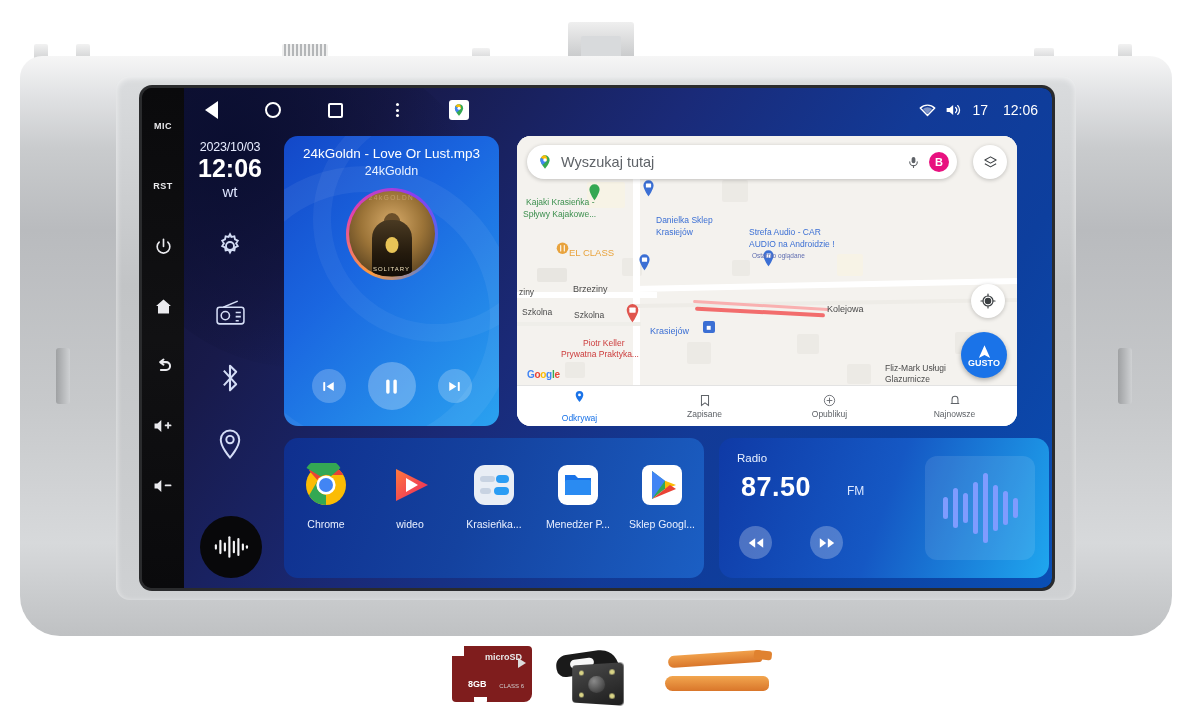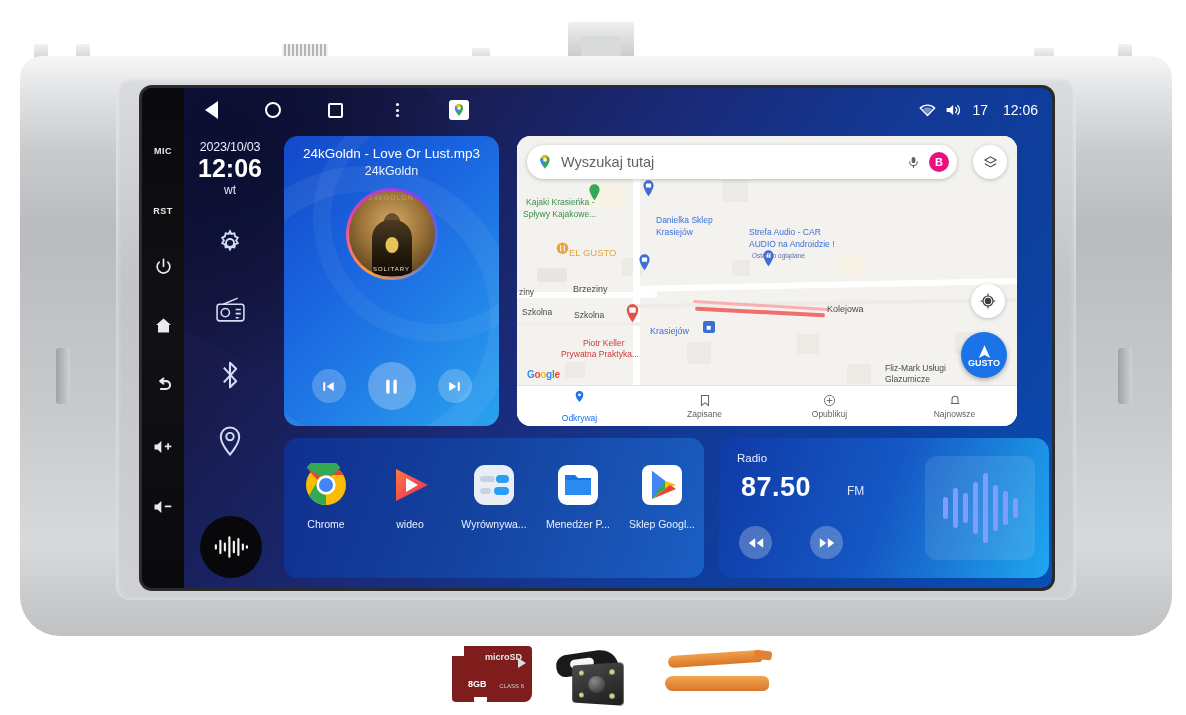--- a/index.html
+++ b/index.html
@@ -17,21 +17,21 @@
   .center-clip{position:absolute;left:548px;top:-16px;width:66px;height:52px;
     background:linear-gradient(180deg,#efefef,#b7b9bb);border-radius:3px;}
   .center-clip:after{content:"";position:absolute;left:13px;top:14px;width:40px;height:30px;background:#d8dadc;border-radius:2px;}
   .side-tab{position:absolute;width:14px;height:56px;background:linear-gradient(90deg,#9fa1a3,#cfd1d3);border-radius:3px;}
 
   
   .screen{position:absolute;left:142px;top:88px;width:910px;height:500px;background:#060608;border-radius:10px;overflow:hidden;
     box-shadow:0 0 0 3px #2a2b2d;}
   .bezel-col{position:absolute;left:0;top:0;width:42px;height:100%;background:linear-gradient(180deg,#0a0a0c,#111113 50%,#0a0a0c);
     display:flex;flex-direction:column;align-items:center;padding-top:8px;box-sizing:border-box;}
-  .bezel-btn{width:34px;height:60px;display:flex;align-items:flex-end;justify-content:center;color:#e9e9ec;}
+  .bezel-btn{width:34px;height:60px;display:flex;align-items:center;justify-content:center;color:#e9e9ec;}
   .bezel-btn .txt{font-size:9px;font-weight:bold;letter-spacing:.5px;}
 
   .lcd{position:absolute;left:42px;top:0;width:868px;height:500px;
     background:linear-gradient(125deg,#111233 0%,#181a4a 18%,#1a2a78 42%,#123a97 62%,#0d3f9e 78%,#0a4fb5 100%);overflow:hidden;}
   .lcd:before{content:"";position:absolute;left:-60px;top:-40px;width:360px;height:320px;border-radius:50%;
     background:radial-gradient(circle at 30% 30%,rgba(10,14,48,.95),rgba(10,14,48,0) 70%);}
 
   
   .statusbar{position:absolute;left:0;top:0;width:100%;height:40px;display:flex;align-items:center;
     padding:4px 14px 0 16px;box-sizing:border-box;color:#fff;}
@@ -44,21 +44,21 @@
   .dots i{width:3px;height:3px;background:#fff;border-radius:50%;display:block;}
   .mapsbadge{width:20px;height:20px;background:#fff;border-radius:3px;display:flex;align-items:center;justify-content:center;}
   .status-right{margin-left:auto;display:flex;align-items:center;gap:9px;font-size:14px;}
   .vol-num{font-size:14px;}
   .clock-s{font-size:14px;margin-left:6px;}
 
   
   .rail{position:absolute;left:0;top:40px;width:92px;height:460px;display:flex;flex-direction:column;align-items:center;}
   .rail .date{color:#e7ecff;font-size:12.5px;margin-top:12px;letter-spacing:-.2px;}
   .rail .time{color:#fff;font-size:25px;font-weight:bold;line-height:1.05;margin-top:1px;}
-  .rail .dow{color:#dfe6ff;font-size:12px;margin-top:2px;}
+  .rail .dow{color:#dfe6ff;font-size:15px;margin-top:2px;}
   .rail .ricon{margin-top:26px;width:40px;height:40px;display:flex;align-items:center;justify-content:center;opacity:.95;}
   .voicebtn{position:absolute;left:16px;bottom:10px;width:62px;height:62px;border-radius:50%;background:#08080a;
     display:flex;align-items:center;justify-content:center;}
 
   
   .card{position:absolute;border-radius:14px;overflow:hidden;}
   .music{left:100px;top:48px;width:215px;height:290px;
     background:linear-gradient(135deg,#1348c8 0%,#1a66e0 40%,#2aa2f0 100%);}
   .music:before{content:"";position:absolute;left:-70px;top:30px;width:250px;height:250px;border-radius:50%;
     border:26px solid rgba(255,255,255,.06);}
@@ -400,21 +400,21 @@
           </div>
 
           <div id="map-labels">
               <div class="mlabel" style="left: 9px; top: 62px; color: rgb(60, 143, 78); font-size: 8.5px;">Kajaki Krasieńka -</div>
               <div class="mlabel" style="left: 6px; top: 74px; color: rgb(60, 143, 78); font-size: 8.5px;">Spływy Kajakowe...</div>
               <div class="mlabel" style="left: 139px; top: 80px; color: rgb(59, 111, 212); font-size: 8.5px;">Danielka Sklep</div>
               <div class="mlabel" style="left: 139px; top: 92px; color: rgb(59, 111, 212); font-size: 8.5px;">Krasiejów</div>
               <div class="mlabel" style="left: 232px; top: 92px; color: rgb(59, 111, 212); font-size: 8.5px;">Strefa Audio - CAR</div>
               <div class="mlabel" style="left: 232px; top: 104px; color: rgb(59, 111, 212); font-size: 8.5px;">AUDIO na Androidzie !</div>
               <div class="mlabel" style="left: 235px; top: 116px; color: rgb(95, 109, 176); font-size: 6.5px;">Ostatnio oglądane</div>
-              <div class="mlabel" style="left: 52px; top: 112px; color: rgb(232, 163, 61); font-size: 9.5px;">EL GUSTO</div>
+              <div class="mlabel" style="left: 52px; top: 112px; color: rgb(232, 163, 61); font-size: 9.5px;">EL CLASS</div>
               <div class="mlabel" style="left: 2px; top: 152px; color: rgb(74, 74, 74); font-size: 8.5px;">ziny</div>
               <div class="mlabel" style="left: 56px; top: 148px; color: rgb(74, 74, 74); font-size: 9px;">Brzeziny</div>
               <div class="mlabel" style="left: 5px; top: 172px; color: rgb(74, 74, 74); font-size: 8.5px;">Szkolna</div>
               <div class="mlabel" style="left: 57px; top: 175px; color: rgb(74, 74, 74); font-size: 8.5px;">Szkolna</div>
               <div class="mlabel" style="left: 310px; top: 168px; color: rgb(74, 74, 74); font-size: 9px;">Kolejowa</div>
               <div class="mlabel" style="left: 66px; top: 203px; color: rgb(204, 59, 59); font-size: 8.5px;">Piotr Keller</div>
               <div class="mlabel" style="left: 44px; top: 214px; color: rgb(204, 59, 59); font-size: 8.5px;">Prywatna Praktyka...</div>
               <div class="mlabel" style="left: 133px; top: 190px; color: rgb(59, 111, 212); font-size: 9px;">Krasiejów</div>
               <div class="mlabel" style="left: 368px; top: 228px; color: rgb(74, 74, 74); font-size: 8.5px;">Fliz-Mark Usługi</div>
               <div class="mlabel" style="left: 368px; top: 239px; color: rgb(74, 74, 74); font-size: 8.5px;">Glazurnicze</div>
@@ -529,21 +529,21 @@
           <div class="appi">
             <div class="icn">
               <svg width="44" height="44" viewBox="0 0 44 44">
                 <rect x="2" y="2" width="40" height="40" rx="11" fill="#e9eef5"></rect>
                 <rect x="8" y="13" width="15" height="6" rx="3" fill="#c8d3e2"></rect>
                 <rect x="24" y="12" width="13" height="8" rx="4" fill="#2a9df4"></rect>
                 <rect x="8" y="25" width="11" height="6" rx="3" fill="#c8d3e2"></rect>
                 <rect x="22" y="24" width="15" height="8" rx="4" fill="#2a9df4"></rect>
                 </svg>
             </div>
-            <span class="alabel">Wyrównywa...</span>
+            <span class="alabel">Krasieńka...</span>
           </div>
 
           <div class="appi">
             <div class="icn">
               <svg width="44" height="44" viewBox="0 0 44 44">
                 <rect x="2" y="2" width="40" height="40" rx="9" fill="#ffffff"></rect>
                 <path d="M9 12h10l3 3h13v17H9z" fill="#1a73e8"></path>
                 <rect x="9" y="17" width="26" height="15" rx="1.5" fill="#2a8bf2"></rect>
                 </svg>
             </div>

